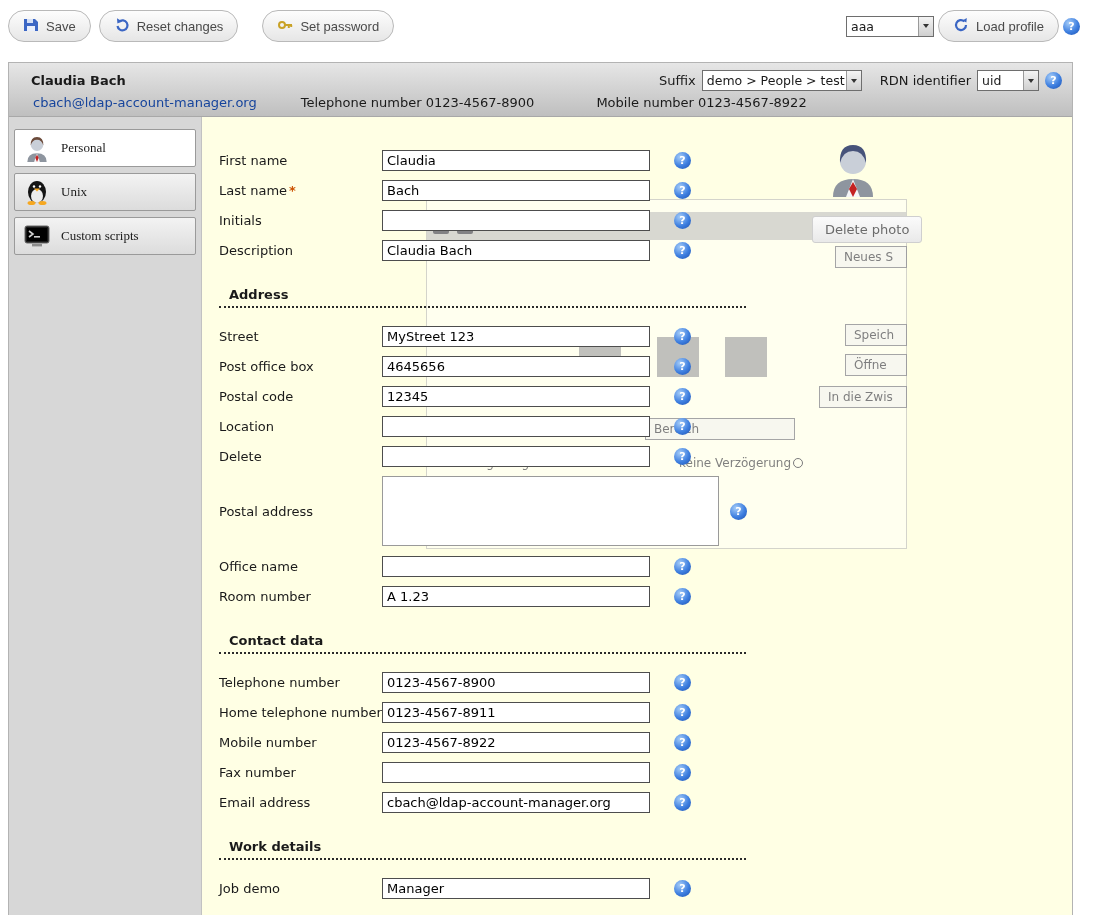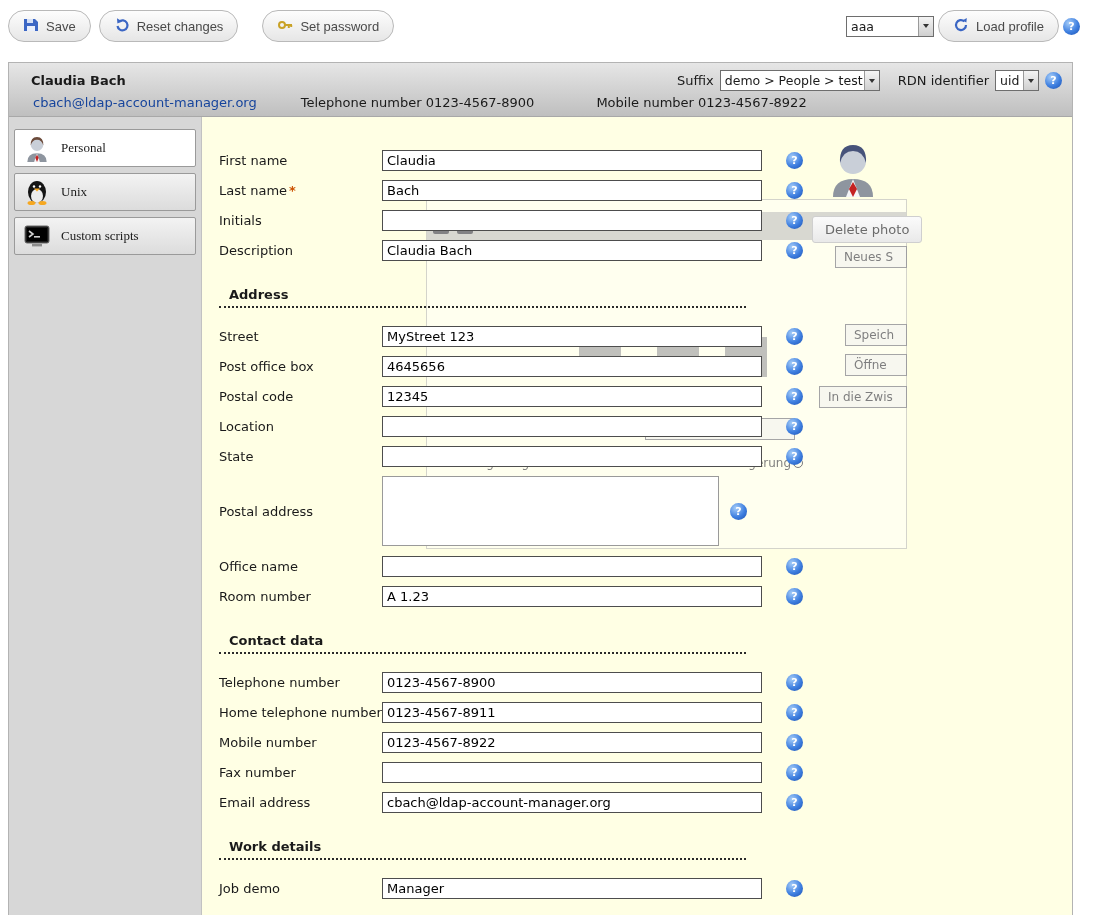--- a/index.html
+++ b/index.html
@@ -50,21 +50,21 @@
     border:1px solid #9a9a9a; border-radius:2px; background:linear-gradient(#f3f3f3,#dcdcdc);
     padding:3px 8px; cursor:pointer;font-family:Liberation Serif, serif; }
   .tab.active { background:#fff; }
   .tabicon { width:28px; display:flex; justify-content:center; }
 
   
   .formarea { position:absolute; left:210px; top:0; z-index:2; padding-top:28px; }
   .row { display:flex; align-items:center; height:30px; }
   .flabel { width:163px; flex-shrink:0; white-space:nowrap; }
   .req { color:#cc5200; font-weight:bold; margin-left:2px; }
-  .tinput { width:380px; height:21px; border:1px solid #4d4d4d; background:#fff; padding:0 4px;
+  .tinput { width:268px; height:21px; border:1px solid #4d4d4d; background:#fff; padding:0 4px;
     font-family:"DejaVu Sans","Liberation Sans",sans-serif; font-size:13px; }
   .row .help { margin-left:24px; }
   .row-ta { display:flex; align-items:center; padding:5px 0; }
   .ta { width:337px; height:70px; border:1px solid #9a9a9a; background:#fff; resize:none;
     font-family:"DejaVu Sans","Liberation Sans",sans-serif; font-size:13px; }
   .row-ta .help { margin-left:11px; }
   .section { width:527px; font-weight:bold; border-bottom:2px dotted #2a2a2a;
     padding:3px 0 4px 10px; margin-top:19px; margin-bottom:13px; }
 
   
@@ -136,21 +136,21 @@
       <span class="tb-title">Claudia Bach</span>
       <div class="tb-right">
         <span>Suffix</span>
         <div class="selectbox" style="width:160px">
           <span class="sel-text">demo &gt; People &gt; test &gt; de</span>
           <span class="sel-arrow">
               <i class="tri"></i>
             </span>
         </div>
         <span style="margin-left:12px">RDN identifier</span>
-        <div class="selectbox" style="width:44px">
+        <div class="selectbox" style="width:62px">
           <span class="sel-text">uid</span>
           <span class="sel-arrow">
               <i class="tri"></i>
             </span>
         </div>
         <span class="help">?</span>
       </div>
     </div>
     <div class="tb-row2">
       <a class="email-link">cbach@ldap-account-manager.org</a>
@@ -274,21 +274,21 @@
         <span class="flabel">Postal code</span>
         <input class="tinput" value="12345" style="">
         <span class="help">?</span>
       </div>
       <div class="row">
         <span class="flabel">Location</span>
         <input class="tinput" value="" style="">
         <span class="help">?</span>
       </div>
       <div class="row">
-        <span class="flabel">State</span>
+        <span class="flabel">Delete</span>
         <input class="tinput" value="" style="">
         <span class="help">?</span>
       </div>
       <div class="row-ta">
         <span class="flabel">Postal address</span>
         <textarea class="ta" style=""></textarea>
         <span class="help">?</span>
       </div>
       <div class="row">
         <span class="flabel">Office name</span>

